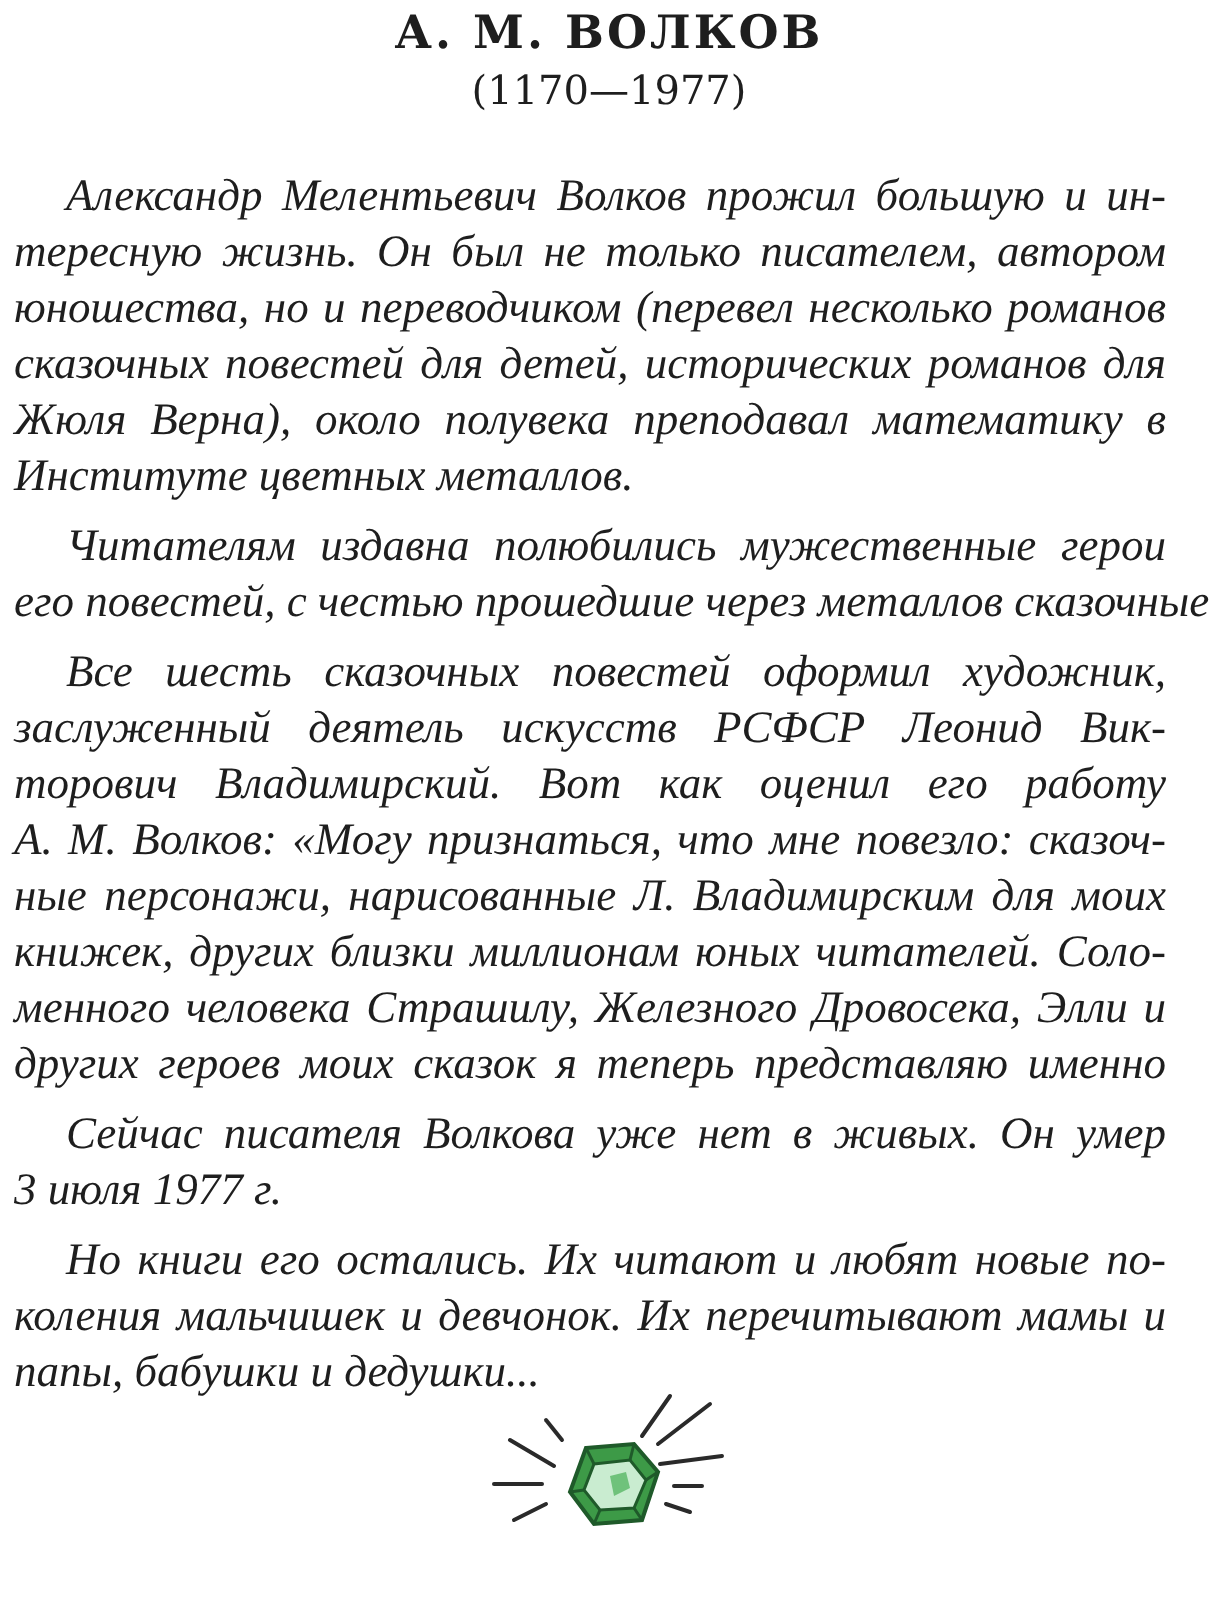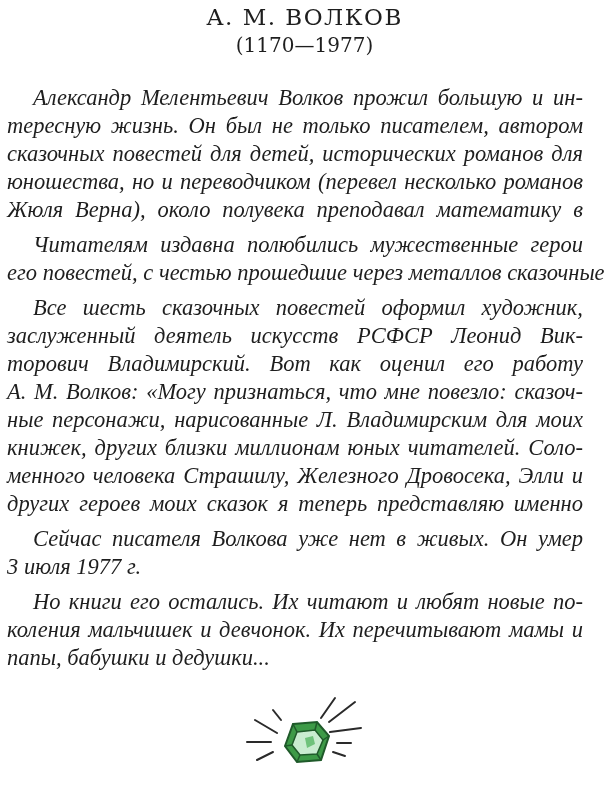--- a/index.html
+++ b/index.html
@@ -1,41 +1,42 @@
 <!DOCTYPE html>
 <html><head>
 <meta charset="utf-8">
 <style>
   html, body { margin:0; padding:0; background:#ffffff; }
   body { width:609px; height:800px; overflow:hidden; position:relative; color:#1e1e1e; }
   .header { position:absolute; top:0; left:0; width:609px; text-align:center; font-family:"DejaVu Serif", serif; }
-  .title { margin-top:2px; font-size:23px; font-weight:normal; letter-spacing:1.5px; line-height:30px; }
+  .title { margin-top:2px; font-size:23px; font-weight:bold; letter-spacing:1.5px; line-height:30px; }
   .years { font-size:20px; line-height:26px; }
   .text { position:absolute; top:84px; left:7px; width:576px; font-family:"Liberation Serif", serif; font-style:italic; font-size:22.5px; line-height:28px; }
   .line { display:block; white-space:nowrap; text-align:justify; text-align-last:justify; height:28px; }
   .line.last { text-align-last:left; }
   .line.indent { padding-left:26px; }
   .gap { height:7px; }
   .gem { position:absolute; left:245px; top:690px; width:130px; height:90px; }
 </style>
 </head>
 <body>
 
 <div class="header">
   <div class="title">А. М. ВОЛКОВ</div>
   <div class="years">(1170—1977)</div>
 </div>
 
 <div class="text">
   <div>
     <span class="line indent">Александр Мелентьевич Волков прожил большую и ин-</span>
     <span class="line">тересную жизнь. Он был не только писателем, автором</span>
+    <span class="line">юношества, но и переводчиком (перевел несколько романов</span>
     <span class="line">сказочных повестей для детей, исторических романов для</span>
-    <span class="line">юношества, но и переводчиком (перевел несколько романов</span>
     <span class="line">Жюля Верна), около полувека преподавал математику в</span>
+    <span class="line last">Институте цветных металлов.</span>
   </div>
   <div class="gap"></div>
   <div>
     <span class="line indent">Читателям издавна полюбились мужественные герои</span>
     <span class="line">его повестей, с честью прошедшие через металлов сказочные</span>
   </div>
   <div class="gap"></div>
   <div>
     <span class="line indent">Все шесть сказочных повестей оформил художник,</span>
     <span class="line">заслуженный деятель искусств РСФСР Леонид Вик-</span>

